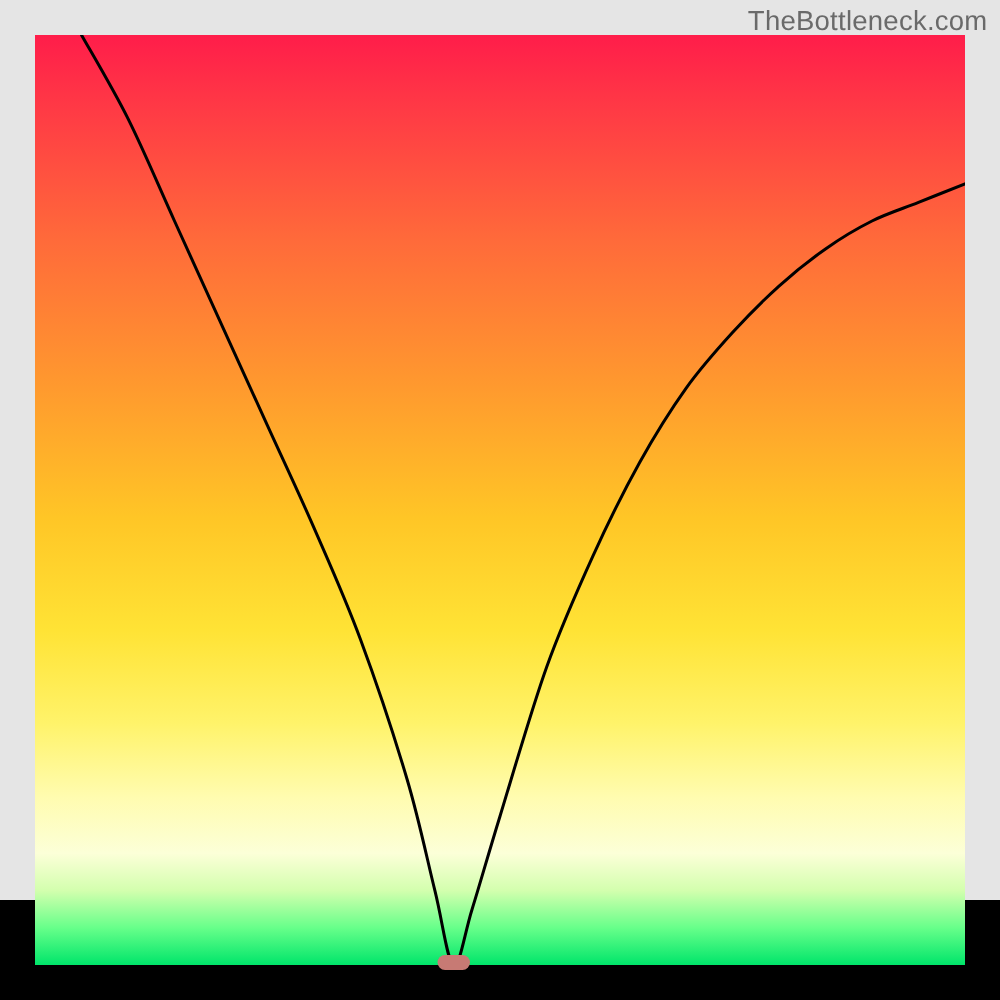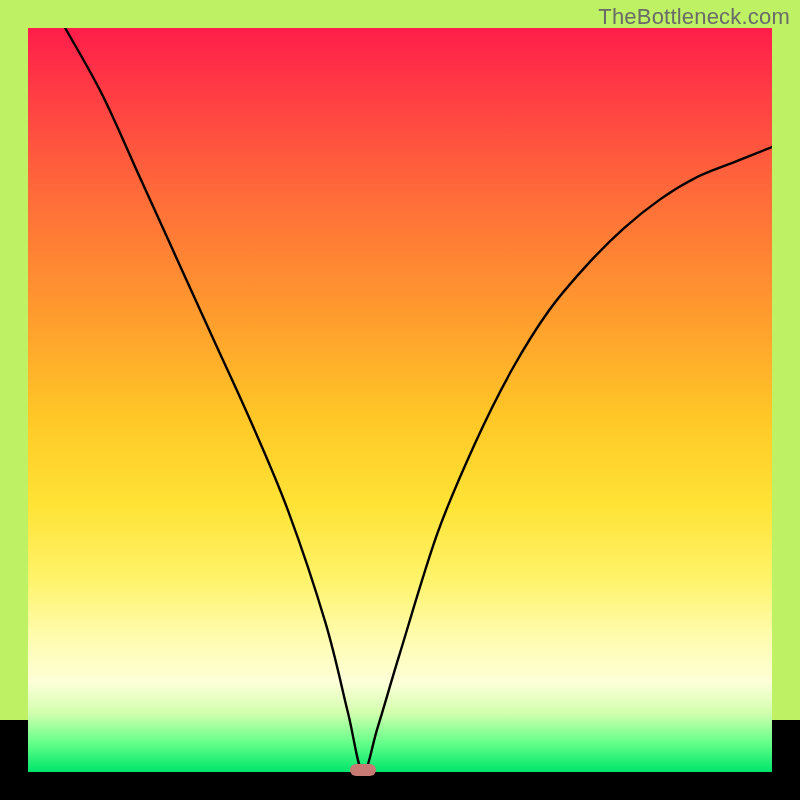--- a/index.html
+++ b/index.html
@@ -8,21 +8,21 @@
     width: 800px;
     height: 800px;
     overflow: hidden;
     background: #000;
     font-family: Arial, Helvetica, sans-serif;
   }
   .frame {
     position: relative;
     width: 800px;
     height: 720px;
-    background: #bef264;
+    background: #e5e5e5;
   }
   .plot-area {
     position: absolute;
     left: 28px;
     top: 28px;
     width: 744px;
     height: 744px;
     
     background: linear-gradient(
       to bottom,

